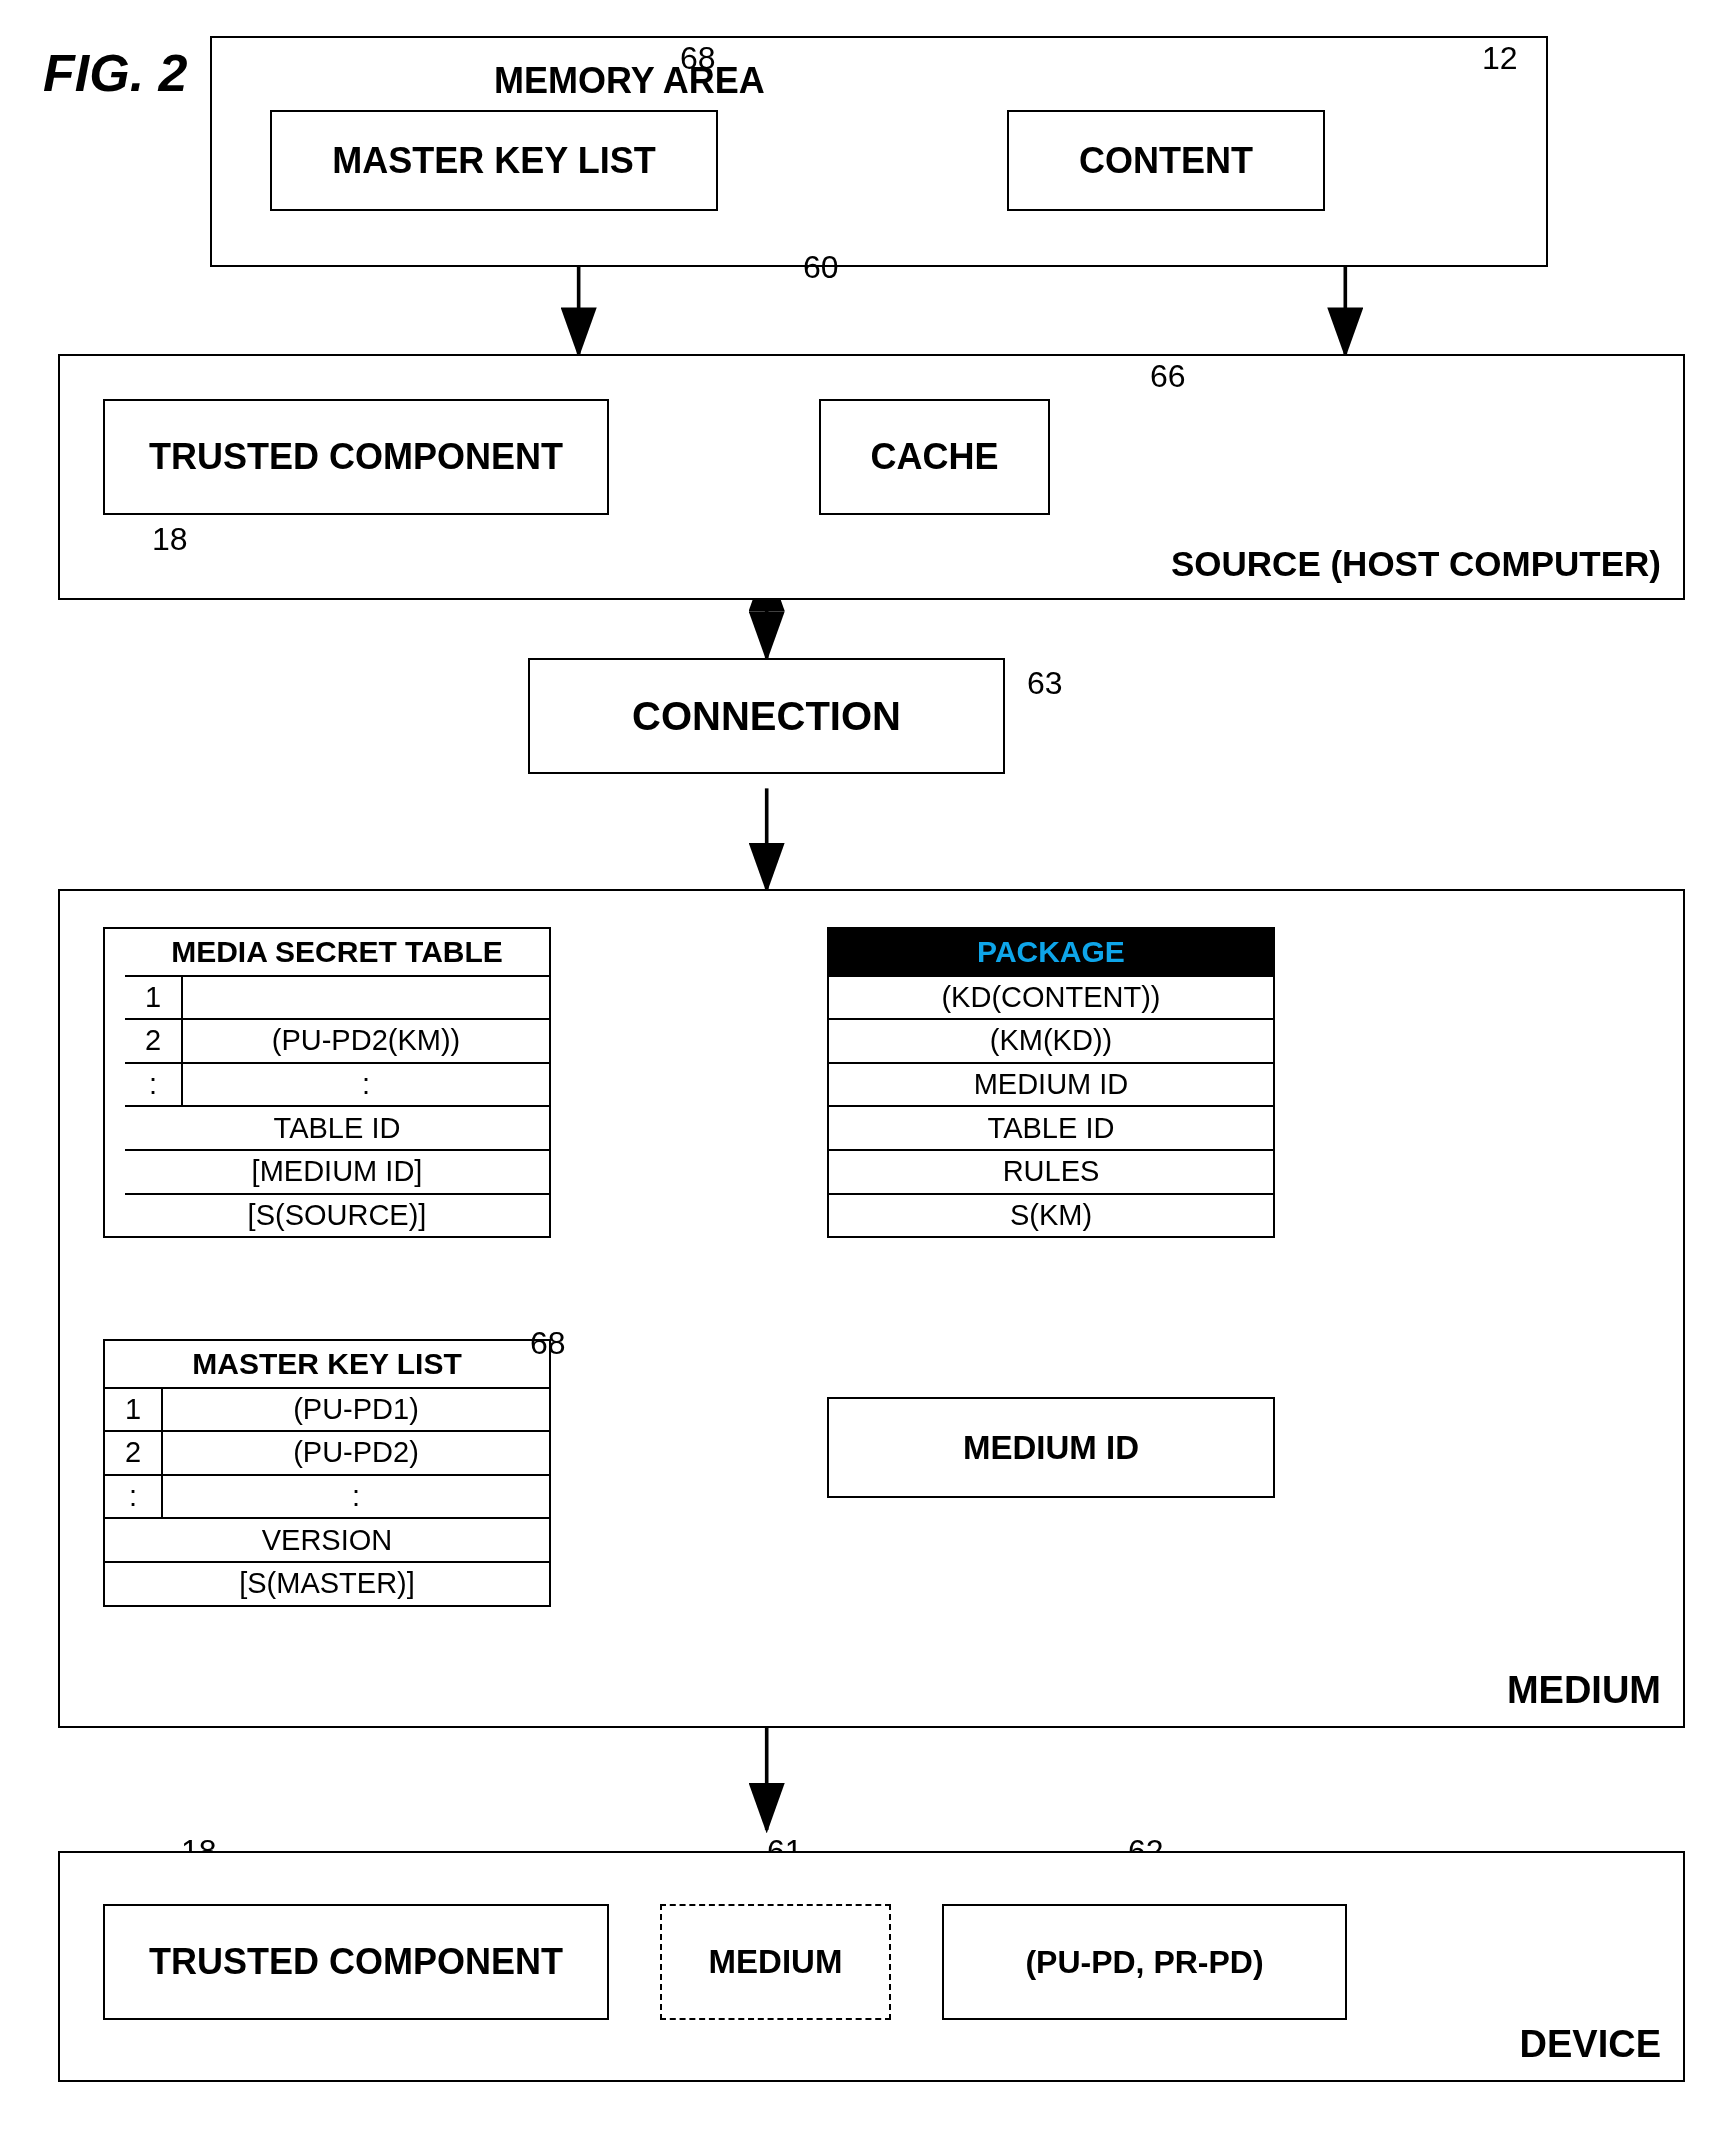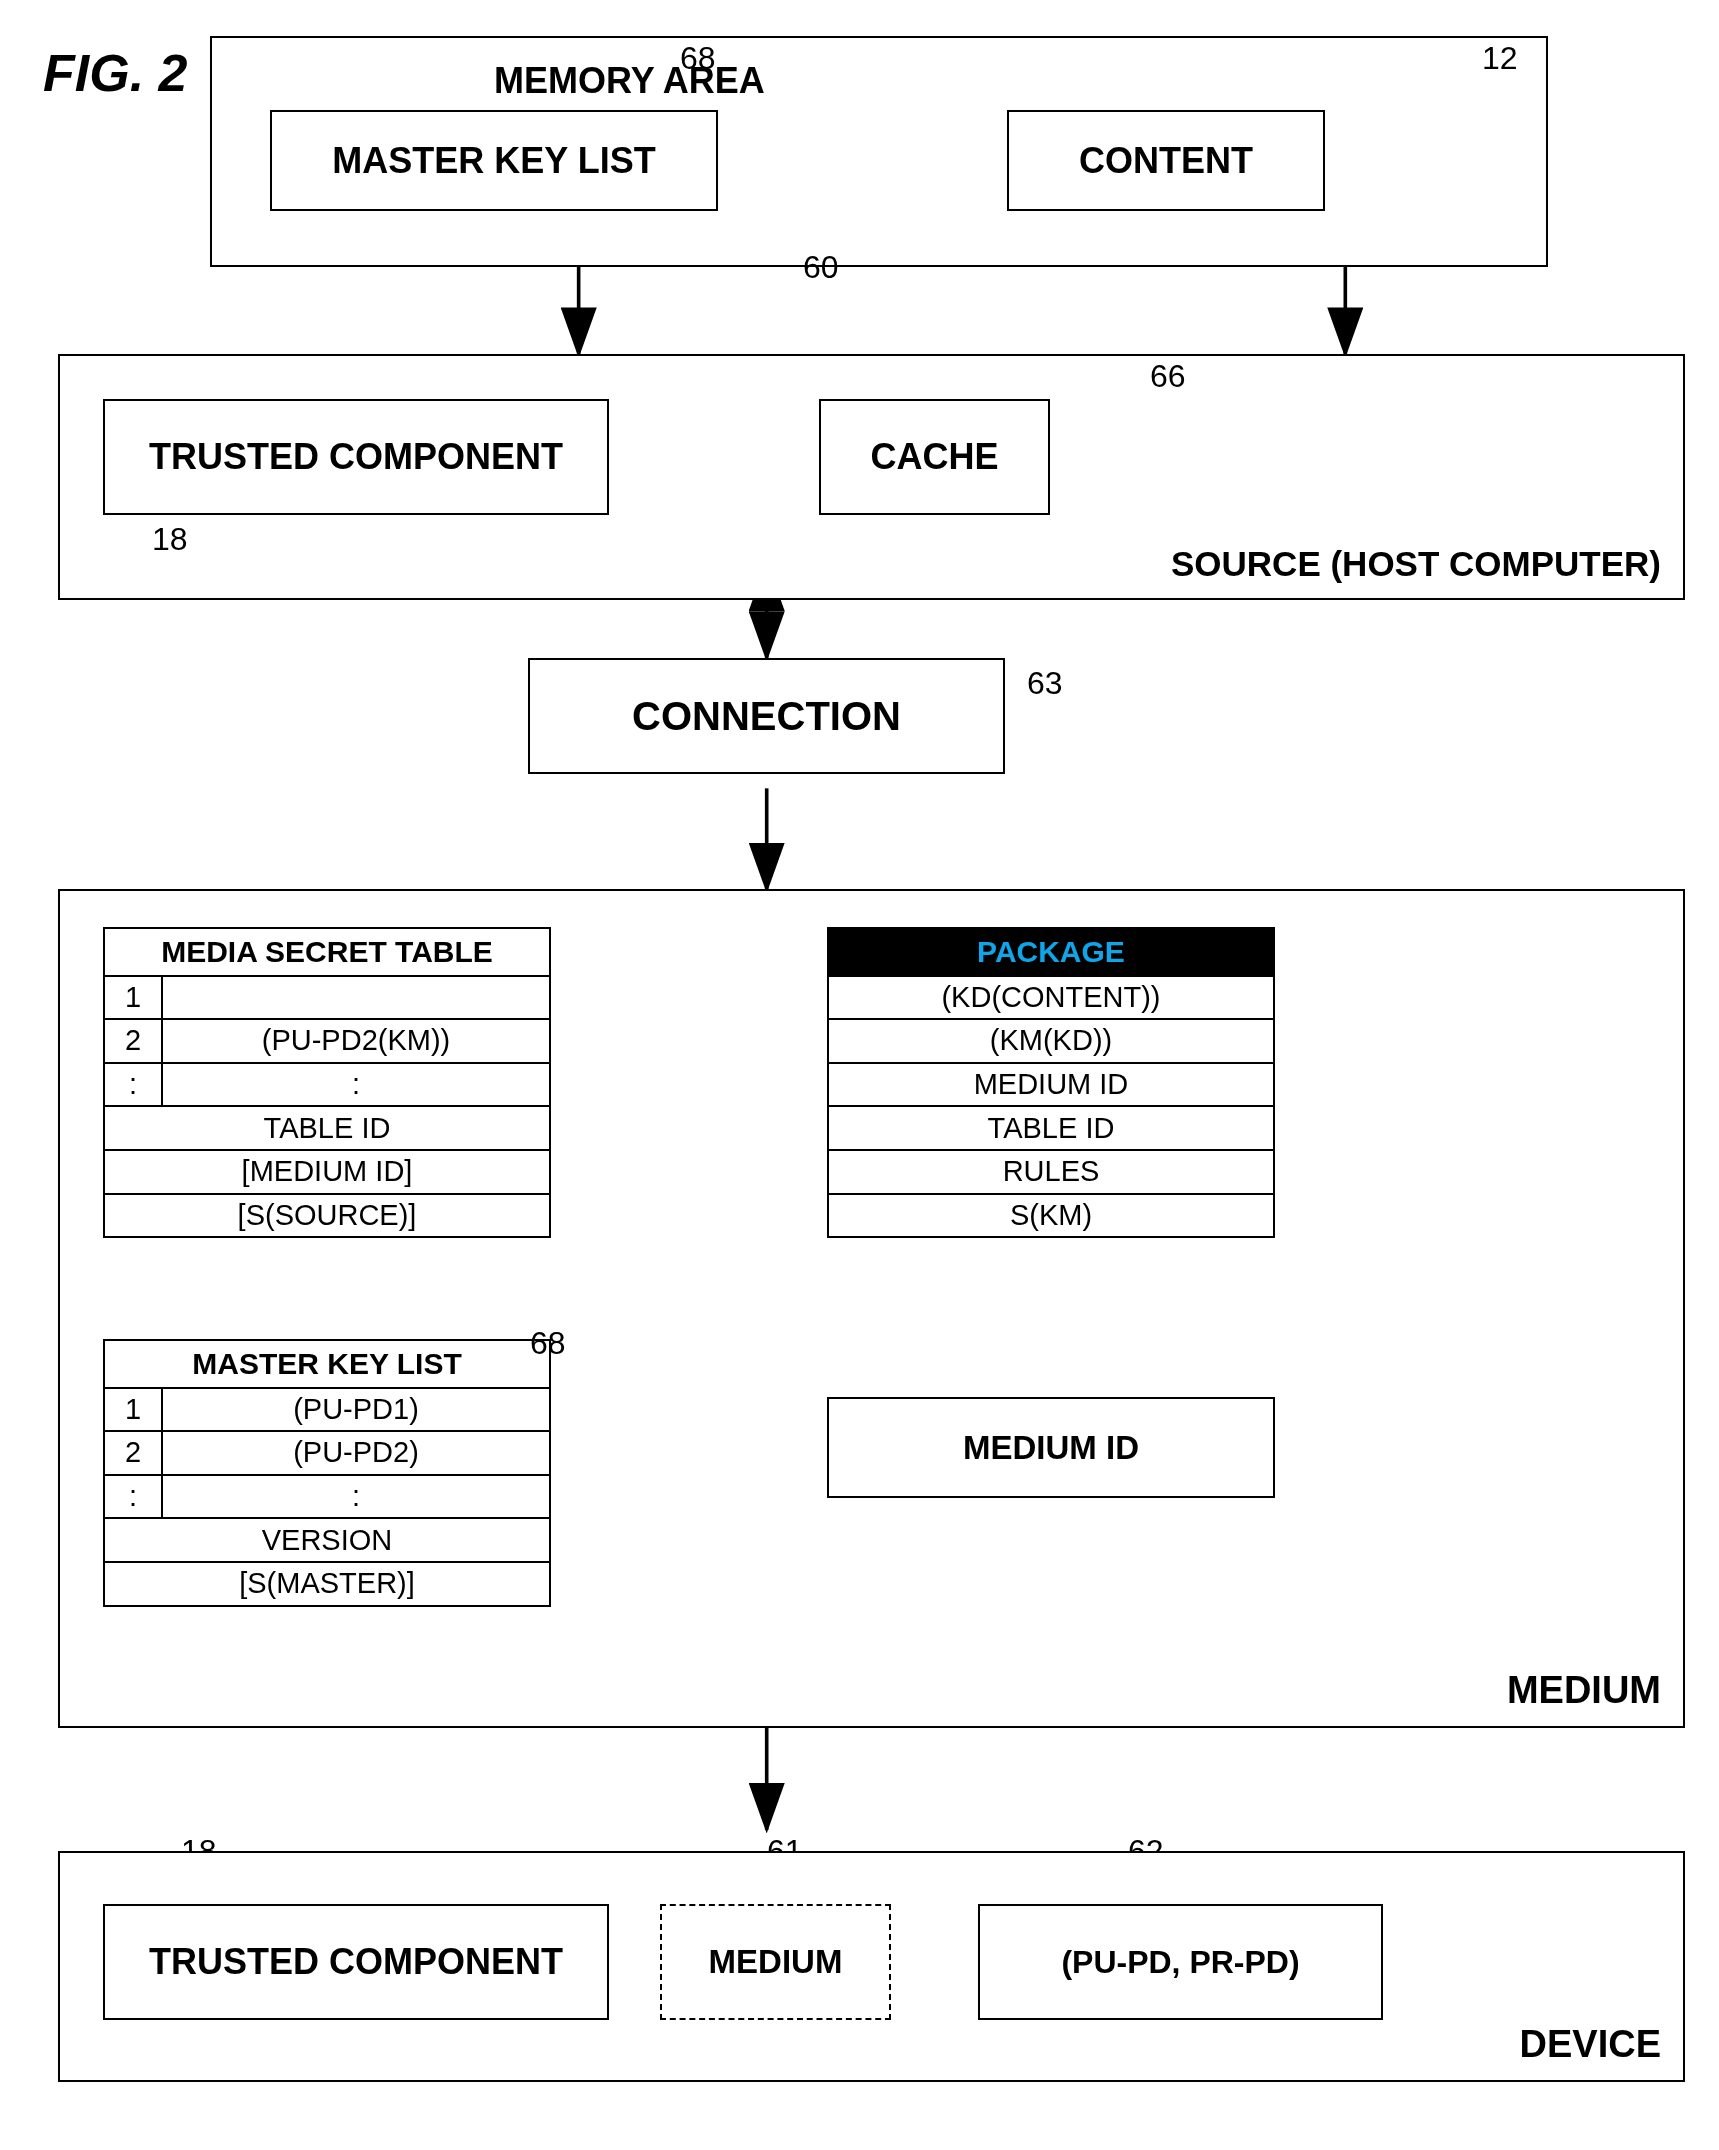--- a/index.html
+++ b/index.html
@@ -182,21 +182,21 @@
   <div class="ref" style="top:665px; left:1027px;">63</div>
 
   <div class="ref" style="top:886px; left:224px;">64</div>
 
   <div class="ref" style="top:886px; left:803px;">61</div>
 
   <div class="ref" style="top:886px; left:1157px;">13</div>
 
   <div class="section" style="left:58px; top:889px; width:1627px; height:839px;">
 
-    <div class="inner-table" style="left:43px; top:36px; width:448px;">
+    <div class="inner-table" style="left:43px; top:36px; width:448px;padding-left:20px;">
       <div class="inner-table-header">MEDIA SECRET TABLE</div>
       <div class="inner-table-row">
         <div class="inner-table-cell inner-table-cell-left">1</div>
       </div>
       <div class="inner-table-row">
         <div class="inner-table-cell inner-table-cell-left">2</div>
         <div class="inner-table-cell" style="flex:1;">(PU-PD2(KM))</div>
       </div>
       <div class="inner-table-row">
         <div class="inner-table-cell inner-table-cell-left">:</div>
@@ -271,19 +271,19 @@
   <div class="ref" style="top:1833px; left:1128px;">62</div>
 
   <div class="section" style="left:58px; top:1851px; width:1627px; height:231px;">
 
     <div class="box" style="left:43px; top:51px; width:506px; height:116px; font-size:36px;">TRUSTED COMPONENT</div>
 
     <div style="position:absolute; left:600px; top:51px; width:231px; height:116px; border:2.9px dashed #000; display:flex; align-items:center; justify-content:center;">
       <span style="font-size:33px; font-weight:bold;">MEDIUM</span>
     </div>
 
-    <div class="box" style="left:882px; top:51px; width:405px; height:116px; font-size:32px;margin-left:36px;">(PU-PD, PR-PD)</div>
+    <div class="box" style="left:882px; top:51px; width:405px; height:116px; font-size:32px;">(PU-PD, PR-PD)</div>
 
     <div class="section-label" style="bottom:14.5px; right:22px; font-size:38px;">DEVICE</div>
   </div>
 
 </div>
 
 
 </body></html>

